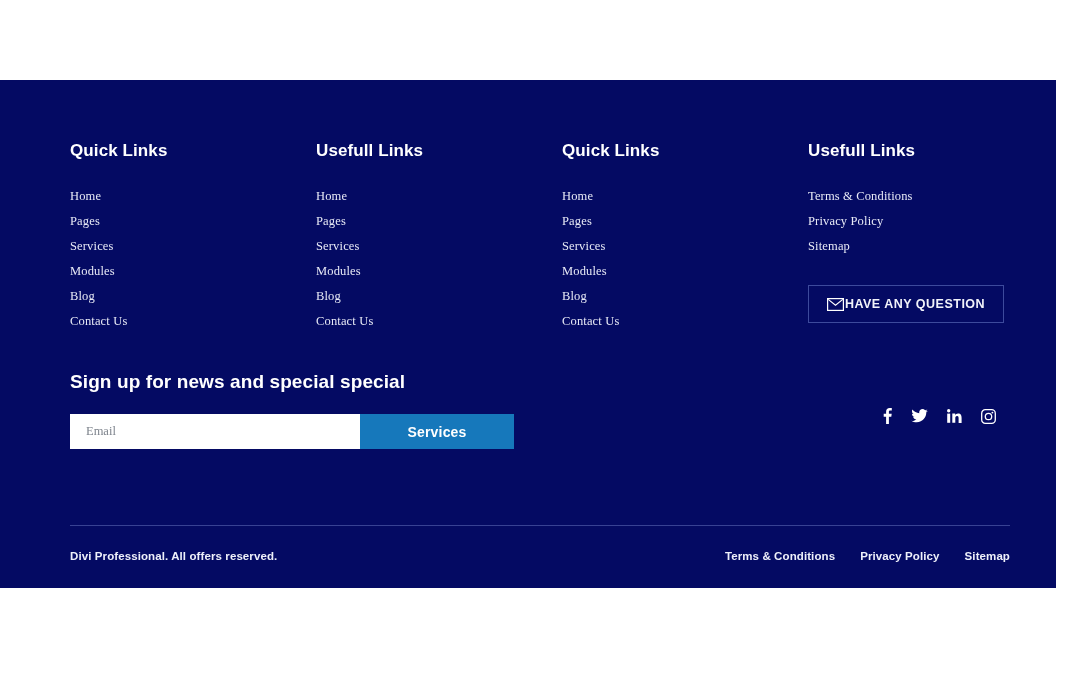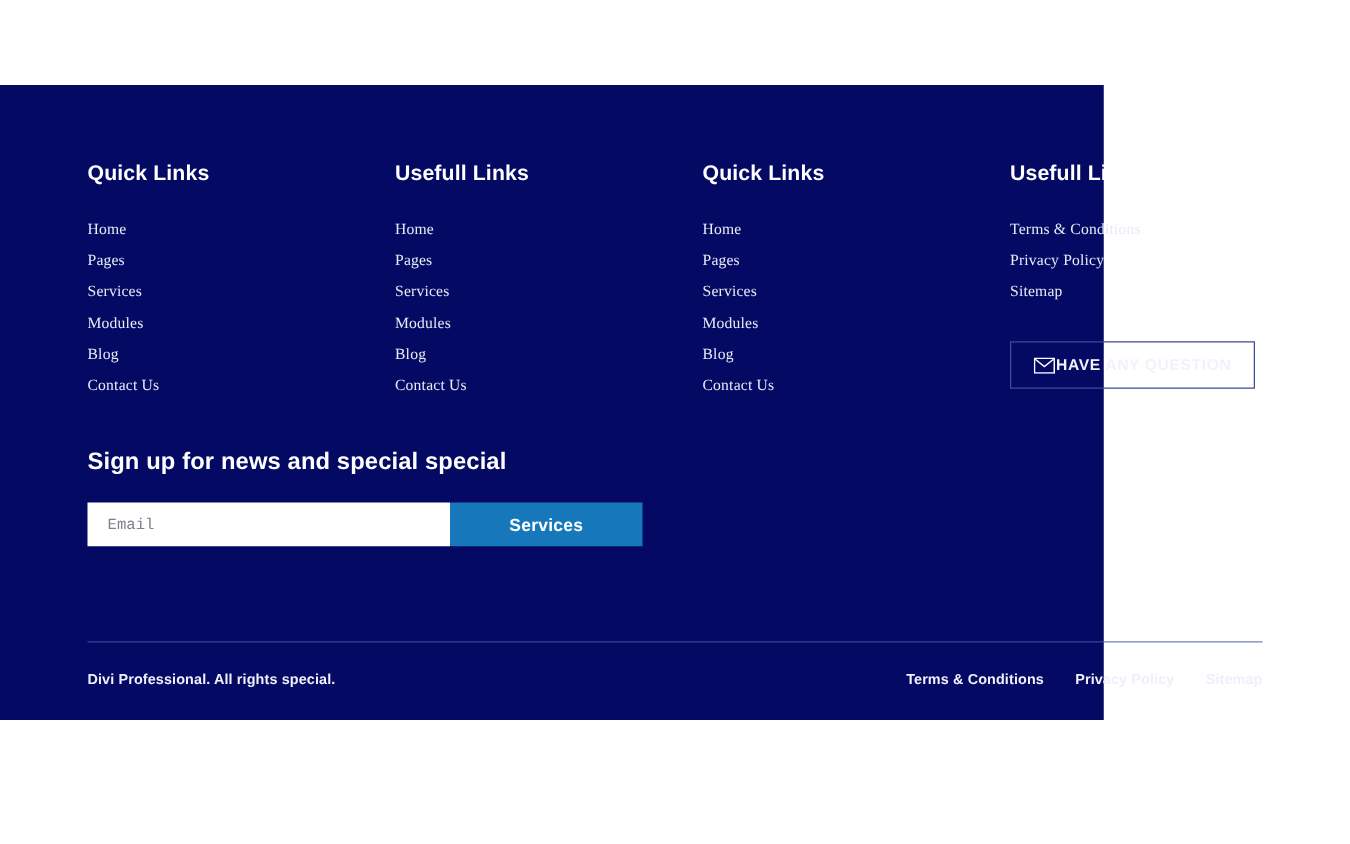--- a/index.html
+++ b/index.html
@@ -6,22 +6,22 @@
   html,body {
     width:1080px; height:675px;
     background:#ffffff;
     font-family:"Liberation Sans", sans-serif;
     overflow:hidden;
   }
   #page { position:relative; width:1080px; height:675px; background:#ffffff; }
 
   
   .footer {
-    position:absolute; left:0; top:68px;
-    width:883px; height:508px;
+    position:absolute; left:0; top:80px;
+    width:1056px; height:508px;
     background:#040a63;
   }
   .inner { position:absolute; left:70px; top:0; width:940px; height:100%; }
 
   
   .cols { position:absolute; left:0; top:60px; width:940px; display:flex; }
   .col { position:relative; }
   .col.c0 { width:246px; }
   .col.c1 { width:246px; }
   .col.c2 { width:246px; }
@@ -60,21 +60,21 @@
   
   .signup { position:absolute; left:0; top:290px; width:450px; }
   .signup-title {
     font-size:19px; font-weight:bold; color:#ffffff;
     letter-spacing:.1px; line-height:24px; margin-bottom:20px;
   }
   .signup-form { display:flex; width:444px; height:35px; }
   .email-input {
     width:290px; height:35px;
     background:#ffffff; border:0; outline:none;
-    font-family:Liberation Mono, monospace;
+    font-family:Liberation Serif, serif;
     font-size:12.5px; color:#555c68;
     padding:4px 16px;
   }
   .email-input::placeholder { color:#7d838c; }
   .subscribe-btn {
     width:154px; height:35px;
     background:#1678bb; border:0; cursor:pointer;
     font-family:"Liberation Sans", sans-serif;
     font-size:14px; font-weight:bold; color:#ffffff;
     letter-spacing:.2px;
@@ -206,21 +206,21 @@
             <rect x="0.7" y="0.7" width="13.6" height="13.6" rx="3.6" stroke="#ffffff" stroke-width="1.3"></rect>
             <circle cx="7.5" cy="7.5" r="3.2" stroke="#ffffff" stroke-width="1.3"></circle>
             <circle cx="11.4" cy="3.6" r="0.95" fill="#ffffff"></circle>
           </svg>
         </a>
       </div>
 
       <div class="divider"></div>
 
       <div class="bottom">
-        <div class="copyright">Divi Professional. All rights special.</div>
+        <div class="copyright">Divi Professional. All offers reserved.</div>
         <div class="bottom-links">
           <a href="#">Terms &amp; Conditions</a>
           <a href="#">Privacy Policy</a>
           <a href="#">Sitemap</a>
         </div>
       </div>
 
     </div>
   </div>
 

